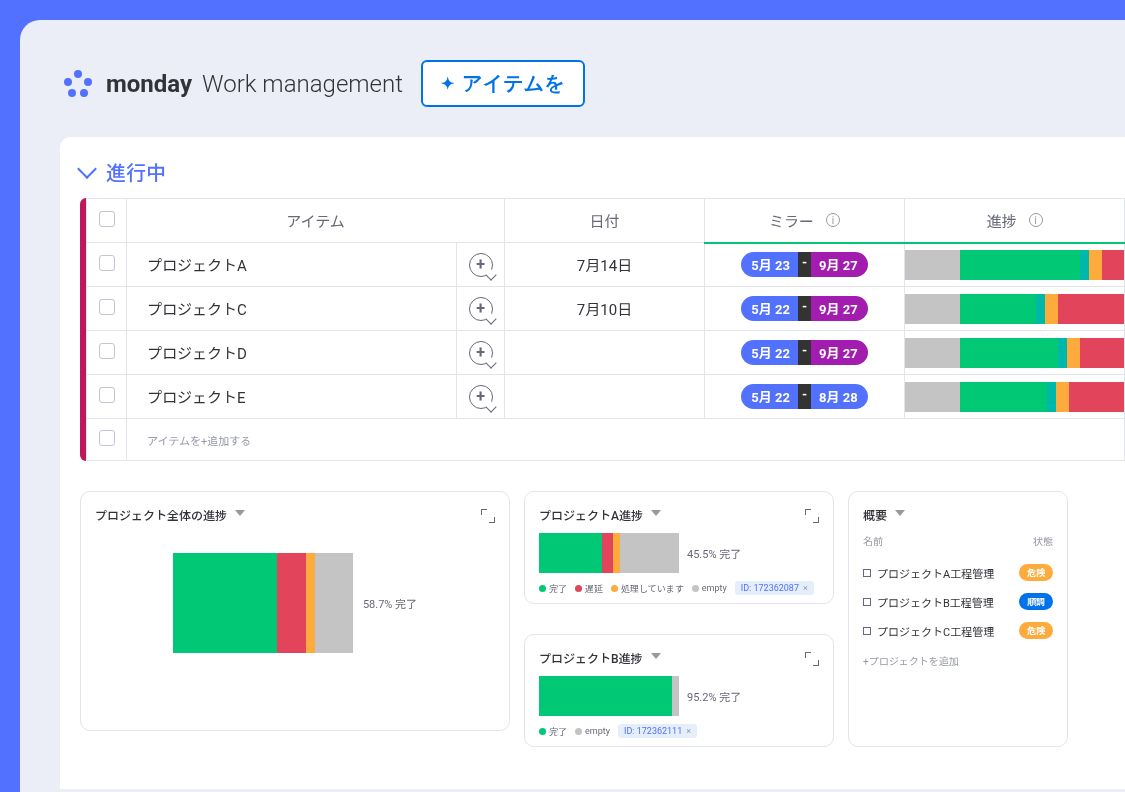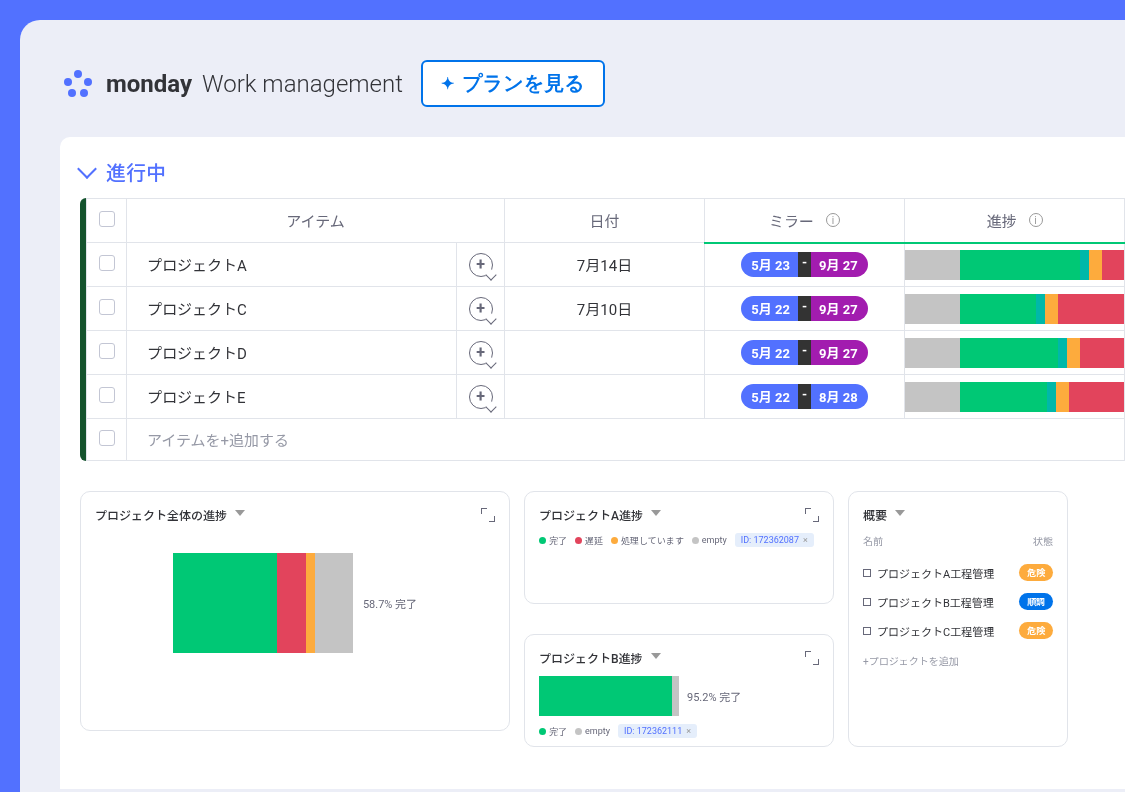--- a/index.html
+++ b/index.html
@@ -67,21 +67,21 @@
 .chevron-down {
   width: 14px;
   height: 14px;
   border-left: 2px solid #5271ff;
   border-bottom: 2px solid #5271ff;
   transform: rotate(-45deg);
   margin-top: -6px;
 }
 
 .table-wrap {
-  border-left: 6px solid #14532d;
+  border-left: 6px solid #be185d;
   border-radius: 6px 0 0 6px;
   margin-bottom: 30px;
 }
 .table { width: 100%; border-collapse: collapse; }
 .table th, .table td {
   border: 1px solid #e1e4ea;
   font-size: 15px;
   color: #323338;
   height: 44px;
   vertical-align: middle;
@@ -133,41 +133,41 @@
   width: 100%;
   height: 30px;
 }
 .seg { height: 100%; }
 .seg.gray { background: #c4c4c4; }
 .seg.green { background: #00c875; }
 .seg.teal { background: #00b8a9; }
 .seg.orange { background: #fdab3d; }
 .seg.red { background: #e2445c; }
 
-.add-row td { color: #9699a6; font-size: 15px; height: 42px; }
+.add-row td { color: #9699a6; font-size: 11px; height: 42px; }
 .add-row .item-name { color: #9699a6; }
 
 .dashboard {
   display: flex;
   gap: 14px;
   margin-top: 10px;
 }
 .card {
   background: #fff;
   border: 1px solid #e1e4ea;
   border-radius: 10px;
   padding: 14px;
 }
 .card-left { flex: 0 0 430px; height: 240px; }
 .card-mid-col { flex: 0 0 310px; display: flex; flex-direction: column; gap: 30px; }
 .card-mid { height: 113px; }
 .card-right { flex: 0 0 220px; }
 
 .card-head {
-  display: flex; align-items: center; justify-content: space-between;
+  display: flex; align-items: flex-end; justify-content: space-between;
   margin-bottom: 10px;
 }
 .card-title { display: flex; align-items: center; gap: 8px; font-size: 12px; font-weight: 500; color: #323338; }
 .funnel {
   width: 10px; height: 10px; display: inline-block;
   border-top: 6px solid #999; border-left: 5px solid transparent; border-right: 5px solid transparent;
 }
 .expand {
   width: 14px; height: 14px; position: relative; cursor: pointer;
 }
@@ -224,21 +224,21 @@
         <circle cx="8" cy="16" r="4" fill="#5271ff"></circle>
         <circle cx="28" cy="16" r="4" fill="#5271ff"></circle>
         <circle cx="12" cy="27" r="4" fill="#5271ff"></circle>
         <circle cx="24" cy="27" r="4" fill="#5271ff"></circle>
       </svg>
       <span class="logo-text">monday</span>
       <span class="logo-sub"> Work management</span>
     </div>
     <button class="plan-btn">
       <span class="sparkle">✦</span>
-      <span>プランを見る</span>
+      <span>アイテムを</span>
     </button>
   </div>
 
   <div class="content-panel">
 
     <div class="group-header">
       <span class="chevron-down"></span>
       <span>進行中</span>
     </div>
 
@@ -385,20 +385,29 @@
 
       <div class="card-mid-col">
         <div class="card card-mid">
           <div class="card-head">
             <div class="card-title">
                 <span>プロジェクトA進捗</span>
                 <span class="funnel"></span>
               </div>
             <span class="expand"></span>
           </div>
+          <div class="mid-bar-wrap">
+            <div class="mid-bar" id="projA-bar">
+                <div class="seg green" style="width:45%"></div>
+                <div class="seg red" style="width:8%"></div>
+                <div class="seg orange" style="width:5%"></div>
+                <div class="seg gray" style="width:42%"></div>
+              </div>
+            <span class="comp-label">45.5% 完了</span>
+          </div>
           <div class="legend-row" id="projA-legend">
               <span class="legend-item"><span class="dot green"></span>完了</span>
               <span class="legend-item"><span class="dot red"></span>遅延</span>
               <span class="legend-item"><span class="dot orange"></span>処理しています</span>
               <span class="legend-item"><span class="dot gray"></span>empty</span>
               <span class="id-tag">ID: 172362087 <span class="id-x">×</span></span>
             </div>
         </div>
 
         <div class="card card-mid">

